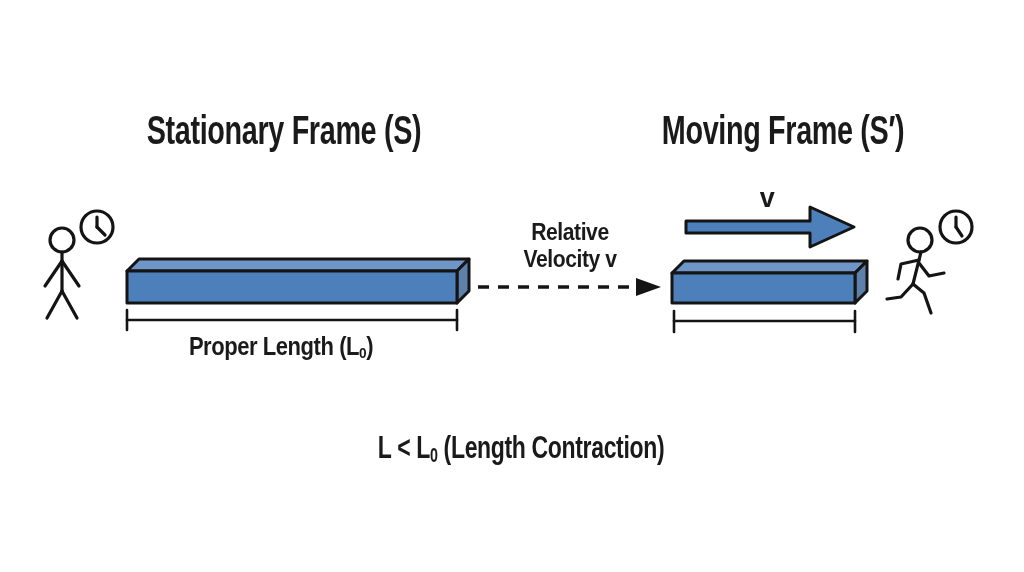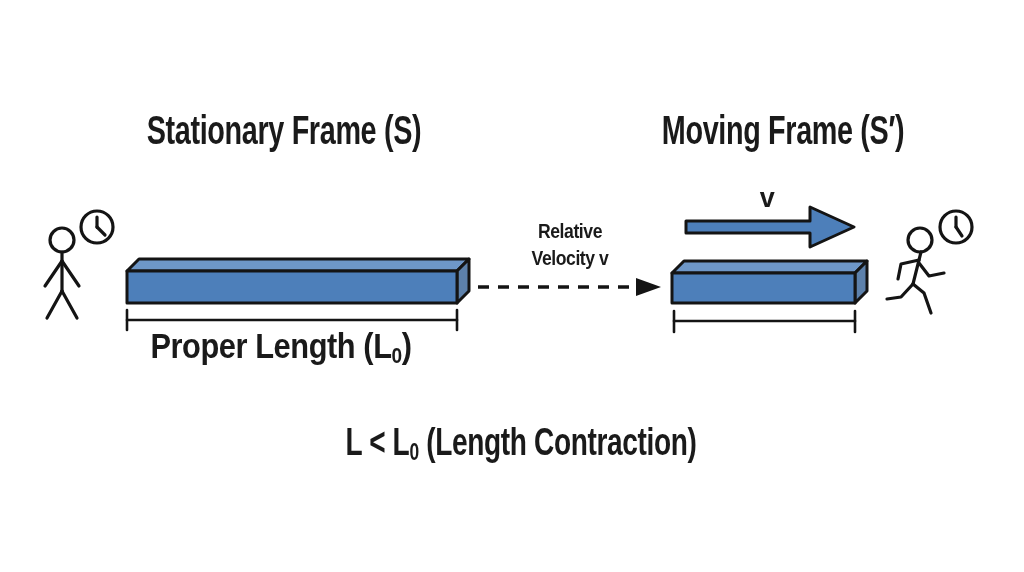--- a/index.html
+++ b/index.html
@@ -17,24 +17,24 @@
     transform:translateX(-50%);
     font-weight:700;
     white-space:nowrap;
     text-align:center;
   }
   .cond{display:inline-block;letter-spacing:-0.5px;}
   .sx72{transform:scaleX(0.72);}
   .sx85{transform:scaleX(0.85);}
   .sx88{transform:scaleX(0.88);}
   .title{font-size:40px;line-height:44px;}
-  .label{font-size:35px;line-height:28px;}
-  .mid{font-size:20px;line-height:27px;}
+  .label{font-size:25px;line-height:28px;}
+  .mid{font-size:24px;line-height:27px;}
   .vlab{font-size:27px;line-height:27px;}
-  .formula{font-size:39px;line-height:46px;}
+  .formula{font-size:32px;line-height:56px;}
   sub{font-size:0.62em;vertical-align:-0.22em;font-weight:700;}
 </style>
 </head>
 <body>
 
 <div class="canvas">
 
   <svg class="shapes" viewBox="0 0 1024 572">
 
     <g fill="none" stroke="#141414" stroke-width="3.2" stroke-linecap="round">

